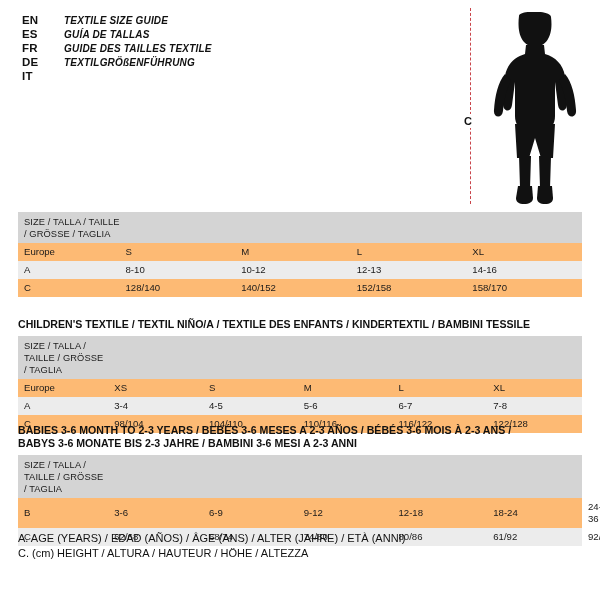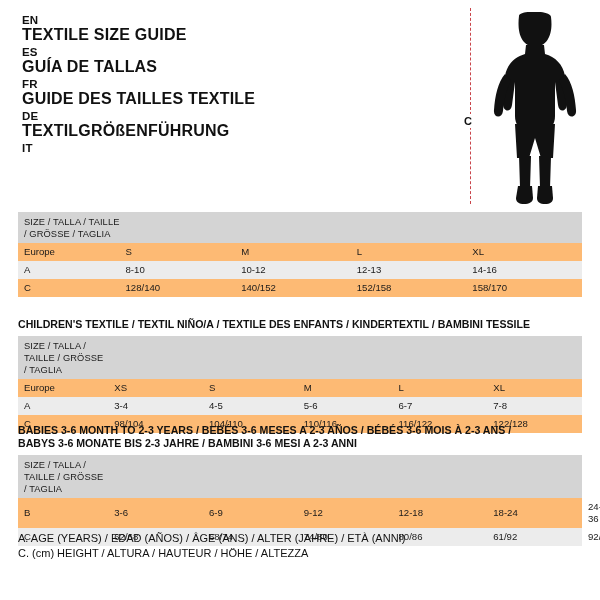--- a/index.html
+++ b/index.html
@@ -20,34 +20,34 @@
   .header {
     position: absolute;
     left: 22px;
     top: 14px;
     width: 420px;
   }
   .lang-row {
     display: flex;
     align-items: baseline;
     margin-bottom: 2px;
-    flex-direction: column;
   }
   .lang-code {
     width: 42px;
     font-size: 11.5px;
     font-weight: bold;
     letter-spacing: 0.2px;
     color: #111;
   }
   .lang-title {
-    font-size: 16px;
+    font-size: 10px;
     font-weight: bold;
     letter-spacing: 0.2px;
     color: #111;
+    font-style: italic;
   }
 
   
   .figure-area {
     position: absolute;
     left: 455px;
     top: 8px;
     width: 130px;
     height: 200px;
   }

